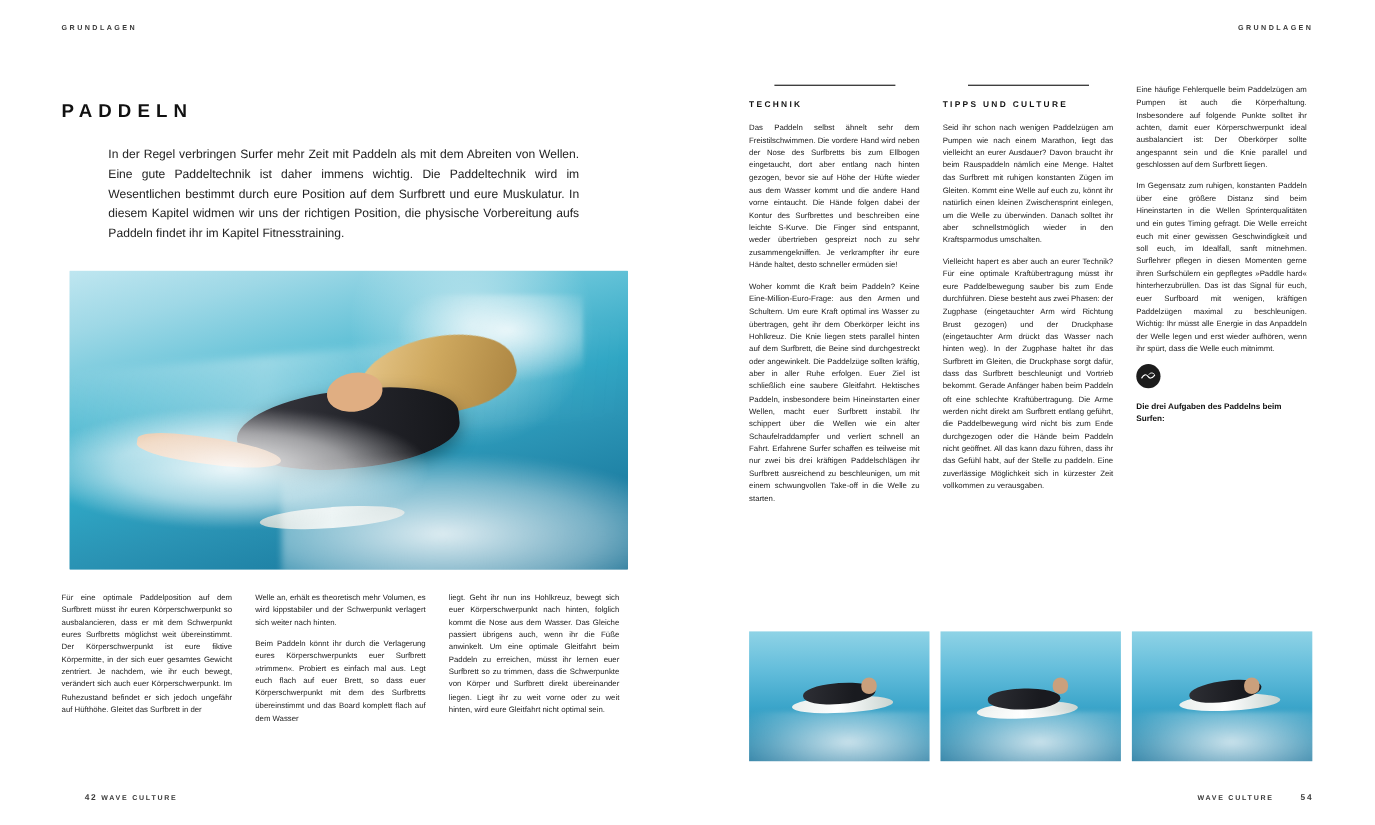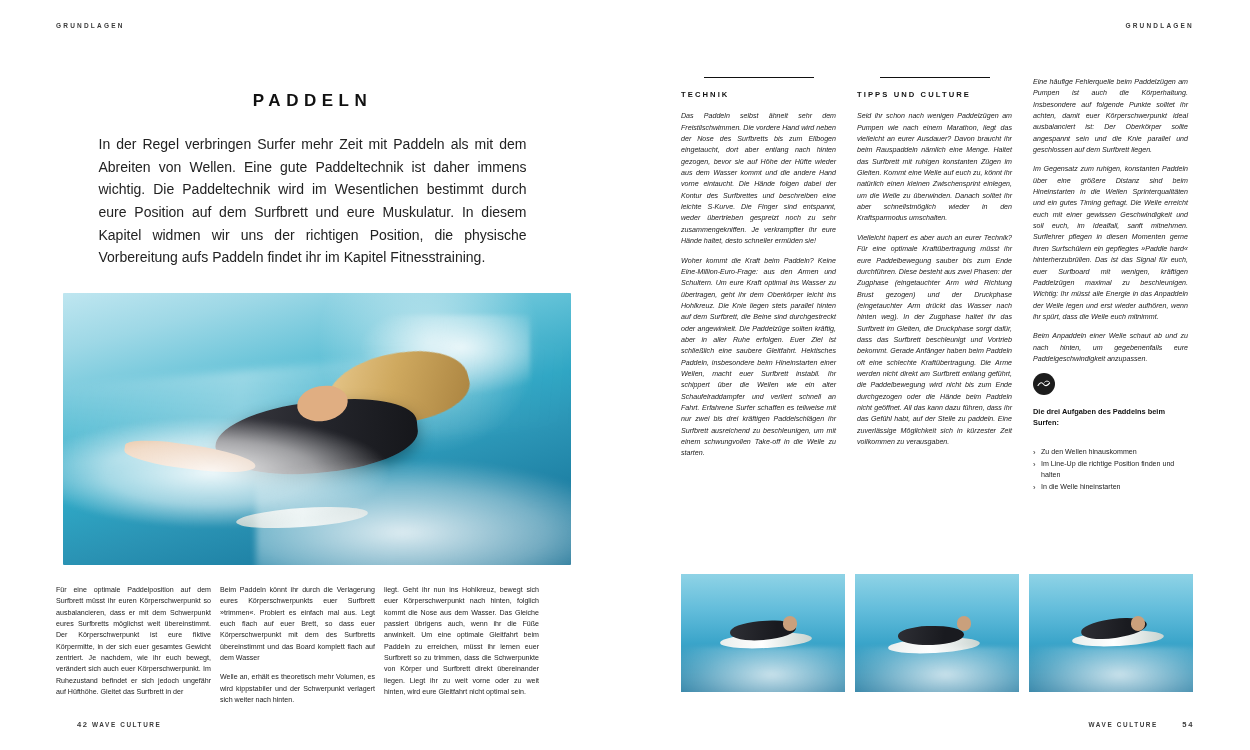--- a/index.html
+++ b/index.html
@@ -18,30 +18,30 @@
 
   .runhead {
     font-size:6.5px; letter-spacing:2.2px; font-weight:bold;
     color:#3a3a3a; text-transform:uppercase;
   }
   .runhead.right { text-align:right; }
 
   
   .chapter-title {
     margin-top:62px;
-    text-align:center;
+    text-align:left;
     font-size:17px;
     letter-spacing:5.5px;
     font-weight:bold;
     color:#111;
   }
   .intro {
     margin:22px auto 0 auto;
     width:428px;
-    font-size:14px;
+    font-size:11px;
     line-height:1.62;
     text-align:justify;
     color:#222;
   }
   .hero-photo {
     margin:24px 0 0 7px;
     width:508px;
     height:272px;
     border-radius:1px;
     position:relative;
@@ -98,21 +98,21 @@
     transform:rotate(-4deg);
     opacity:.9;
   }
   .hero-photo .spray {
     position:absolute; right:8%; top:8%; width:34%; height:30%;
     background:radial-gradient(ellipse at 60% 40%, rgba(255,255,255,0.8) 0%, rgba(255,255,255,0) 70%);
     filter:blur(2px);
   }
 
   .three-col {
-    display:flex; gap:9px;
+    display:flex; gap:21px;
     margin-top:20px;
   }
   .three-col .col { width:155px; }
   .three-col p {
     margin:0 0 8px 0;
     font-size:7.1px;
     line-height:1.6;
     text-align:justify;
     color:#222;
   }
@@ -134,34 +134,33 @@
     font-weight:bold;
     color:#111;
     margin-bottom:12px;
   }
   .right-cols p {
     margin:0 0 8px 0;
     font-size:7.1px;
     line-height:1.6;
     text-align:justify;
     color:#222;
-    font-style:italic;
   }
   .col.spacer-top { padding-top:0; }
 
   .badge-wave {
     width:22px; height:22px; border-radius:50%;
     background:#1c1c1c; margin:6px 0 11px 0;
     display:flex; align-items:center; justify-content:center;
   }
   .badge-wave svg { display:block; }
 
   .tasks-title {
     font-size:7.4px; font-weight:bold; line-height:1.5; color:#111;
-    margin-bottom:19px;
+    margin-bottom:7px;
   }
   .tasks-list { list-style:none; margin:0; padding:0; }
   .tasks-list li {
     font-size:7.1px; line-height:1.55; color:#222;
     padding-left:8px; position:relative; margin-bottom:1px;
   }
   .tasks-list li::before {
     content:"\203A";
     position:absolute; left:0; top:-0.5px;
     font-size:7.6px; color:#222;
@@ -234,22 +233,22 @@
       <div class="board"></div>
       <div class="foam-a"></div>
       <div class="foam-b"></div>
     </div>
 
     <div class="three-col">
       <div class="col">
         <p>Für eine optimale Paddelposition auf dem Surfbrett müsst ihr euren Körperschwerpunkt so ausbalancieren, dass er mit dem Schwerpunkt eures Surfbretts möglichst weit übereinstimmt. Der Körperschwerpunkt ist eure fiktive Körpermitte, in der sich euer gesamtes Gewicht zentriert. Je nachdem, wie ihr euch bewegt, verändert sich auch euer Körperschwerpunkt. Im Ruhezustand befindet er sich jedoch ungefähr auf Hüfthöhe. Gleitet das Surfbrett in der</p>
       </div>
       <div class="col">
+        <p>Welle an, erhält es theoretisch mehr Volumen, es wird kippstabiler und der Schwerpunkt verlagert sich weiter nach hinten.</p>
         <p>Beim Paddeln könnt ihr durch die Verlagerung eures Körperschwerpunkts euer Surfbrett »trimmen«. Probiert es einfach mal aus. Legt euch flach auf euer Brett, so dass euer Körperschwerpunkt mit dem des Surfbretts übereinstimmt und das Board komplett flach auf dem Wasser</p>
-        <p>Welle an, erhält es theoretisch mehr Volumen, es wird kippstabiler und der Schwerpunkt verlagert sich weiter nach hinten.</p>
       </div>
       <div class="col">
         <p>liegt. Geht ihr nun ins Hohlkreuz, bewegt sich euer Körperschwerpunkt nach hinten, folglich kommt die Nose aus dem Wasser. Das Gleiche passiert übrigens auch, wenn ihr die Füße anwinkelt. Um eine optimale Gleitfahrt beim Paddeln zu erreichen, müsst ihr lernen euer Surfbrett so zu trimmen, dass die Schwerpunkte von Körper und Surfbrett direkt übereinander liegen. Liegt ihr zu weit vorne oder zu weit hinten, wird eure Gleitfahrt nicht optimal sein.</p>
       </div>
     </div>
 
     <div class="folio folio-left">
       <span class="num">42</span>
       <span>WAVE CULTURE</span>
     </div>
@@ -270,35 +269,29 @@
       <div class="col">
         <div class="rule"></div>
         <div class="col-head">TIPPS UND CULTURE</div>
         <p>Seid ihr schon nach wenigen Paddelzügen am Pumpen wie nach einem Marathon, liegt das vielleicht an eurer Ausdauer? Davon braucht ihr beim Rauspaddeln nämlich eine Menge. Haltet das Surfbrett mit ruhigen konstanten Zügen im Gleiten. Kommt eine Welle auf euch zu, könnt ihr natürlich einen kleinen Zwischensprint einlegen, um die Welle zu überwinden. Danach solltet ihr aber schnellstmöglich wieder in den Kraftsparmodus umschalten.</p>
         <p>Vielleicht hapert es aber auch an eurer Technik? Für eine optimale Kraftübertragung müsst ihr eure Paddelbewegung sauber bis zum Ende durchführen. Diese besteht aus zwei Phasen: der Zugphase (eingetauchter Arm wird Richtung Brust gezogen) und der Druckphase (eingetauchter Arm drückt das Wasser nach hinten weg). In der Zugphase haltet ihr das Surfbrett im Gleiten, die Druckphase sorgt dafür, dass das Surfbrett beschleunigt und Vortrieb bekommt. Gerade Anfänger haben beim Paddeln oft eine schlechte Kraftübertragung. Die Arme werden nicht direkt am Surfbrett entlang geführt, die Paddelbewegung wird nicht bis zum Ende durchgezogen oder die Hände beim Paddeln nicht geöffnet. All das kann dazu führen, dass ihr das Gefühl habt, auf der Stelle zu paddeln. Eine zuverlässige Möglichkeit sich in kürzester Zeit vollkommen zu verausgaben.</p>
       </div>
 
       <div class="col spacer-top">
         <p>Eine häufige Fehlerquelle beim Paddelzügen am Pumpen ist auch die Körperhaltung. Insbesondere auf folgende Punkte solltet ihr achten, damit euer Körperschwerpunkt ideal ausbalanciert ist: Der Oberkörper sollte angespannt sein und die Knie parallel und geschlossen auf dem Surfbrett liegen.</p>
         <p>Im Gegensatz zum ruhigen, konstanten Paddeln über eine größere Distanz sind beim Hineinstarten in die Wellen Sprinterqualitäten und ein gutes Timing gefragt. Die Welle erreicht euch mit einer gewissen Geschwindigkeit und soll euch, im Idealfall, sanft mitnehmen. Surflehrer pflegen in diesen Momenten gerne ihren Surfschülern ein gepflegtes »Paddle hard« hinterherzubrüllen. Das ist das Signal für euch, euer Surfboard mit wenigen, kräftigen Paddelzügen maximal zu beschleunigen. Wichtig: Ihr müsst alle Energie in das Anpaddeln der Welle legen und erst wieder aufhören, wenn ihr spürt, dass die Welle euch mitnimmt.</p>
-        <p>Beim Anpaddeln einer Welle schaut ab und zu nach hinten, um gegebenenfalls eure Paddelgeschwindigkeit anzupassen.</p>
 
         <div class="badge-wave">
           <svg width="14" height="10" viewBox="0 0 14 10" aria-hidden="true">
             <path d="M1 6.5 C3 3, 5 3, 6.6 5.2 C8 7.2, 10 7.4, 12.6 4.2" fill="none" stroke="#ffffff" stroke-width="1.1" stroke-linecap="round"></path>
             <path d="M7.6 3.2 C9 1.6, 10.8 1.6, 12.4 3.2" fill="none" stroke="#ffffff" stroke-width="0.9" stroke-linecap="round"></path>
           </svg>
         </div>
 
         <div class="tasks-title">Die drei Aufgaben des Paddelns beim Surfen:</div>
-        <ul class="tasks-list">
-          <li>Zu den Wellen hinauskommen</li>
-          <li>Im Line-Up die richtige Position finden und halten</li>
-          <li>In die Welle hineinstarten</li>
-        </ul>
       </div>
     </div>
 
     <div class="photo-strip">
       <div class="strip-photo v1">
         <div class="sboard"></div>
         <div class="sbody"></div>
         <div class="shead"></div>
         <div class="sfoam"></div>
       </div>

